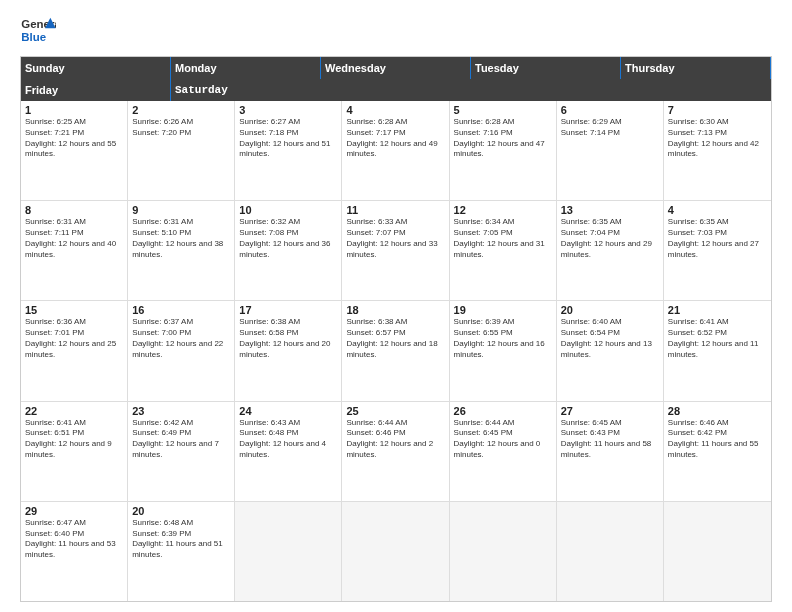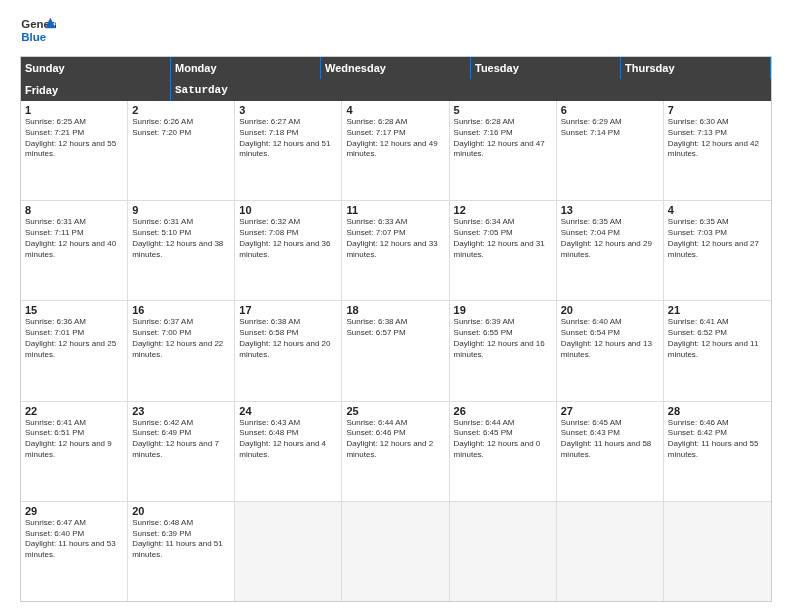--- a/index.html
+++ b/index.html
@@ -230,20 +230,21 @@
           <div class="cal-cell">
         <div class="day-num">17</div>
         <p>Sunrise: 6:38 AM</p>
         <p>Sunset: 6:58 PM</p>
         <p>Daylight: 12 hours and 20 minutes.</p>
       </div>
           <div class="cal-cell">
         <div class="day-num">18</div>
         <p>Sunrise: 6:38 AM</p>
         <p>Sunset: 6:57 PM</p>
+        <p>Daylight: 12 hours and 18 minutes.</p>
       </div>
           <div class="cal-cell">
         <div class="day-num">19</div>
         <p>Sunrise: 6:39 AM</p>
         <p>Sunset: 6:55 PM</p>
         <p>Daylight: 12 hours and 16 minutes.</p>
       </div>
           <div class="cal-cell">
         <div class="day-num">20</div>
         <p>Sunrise: 6:40 AM</p>

